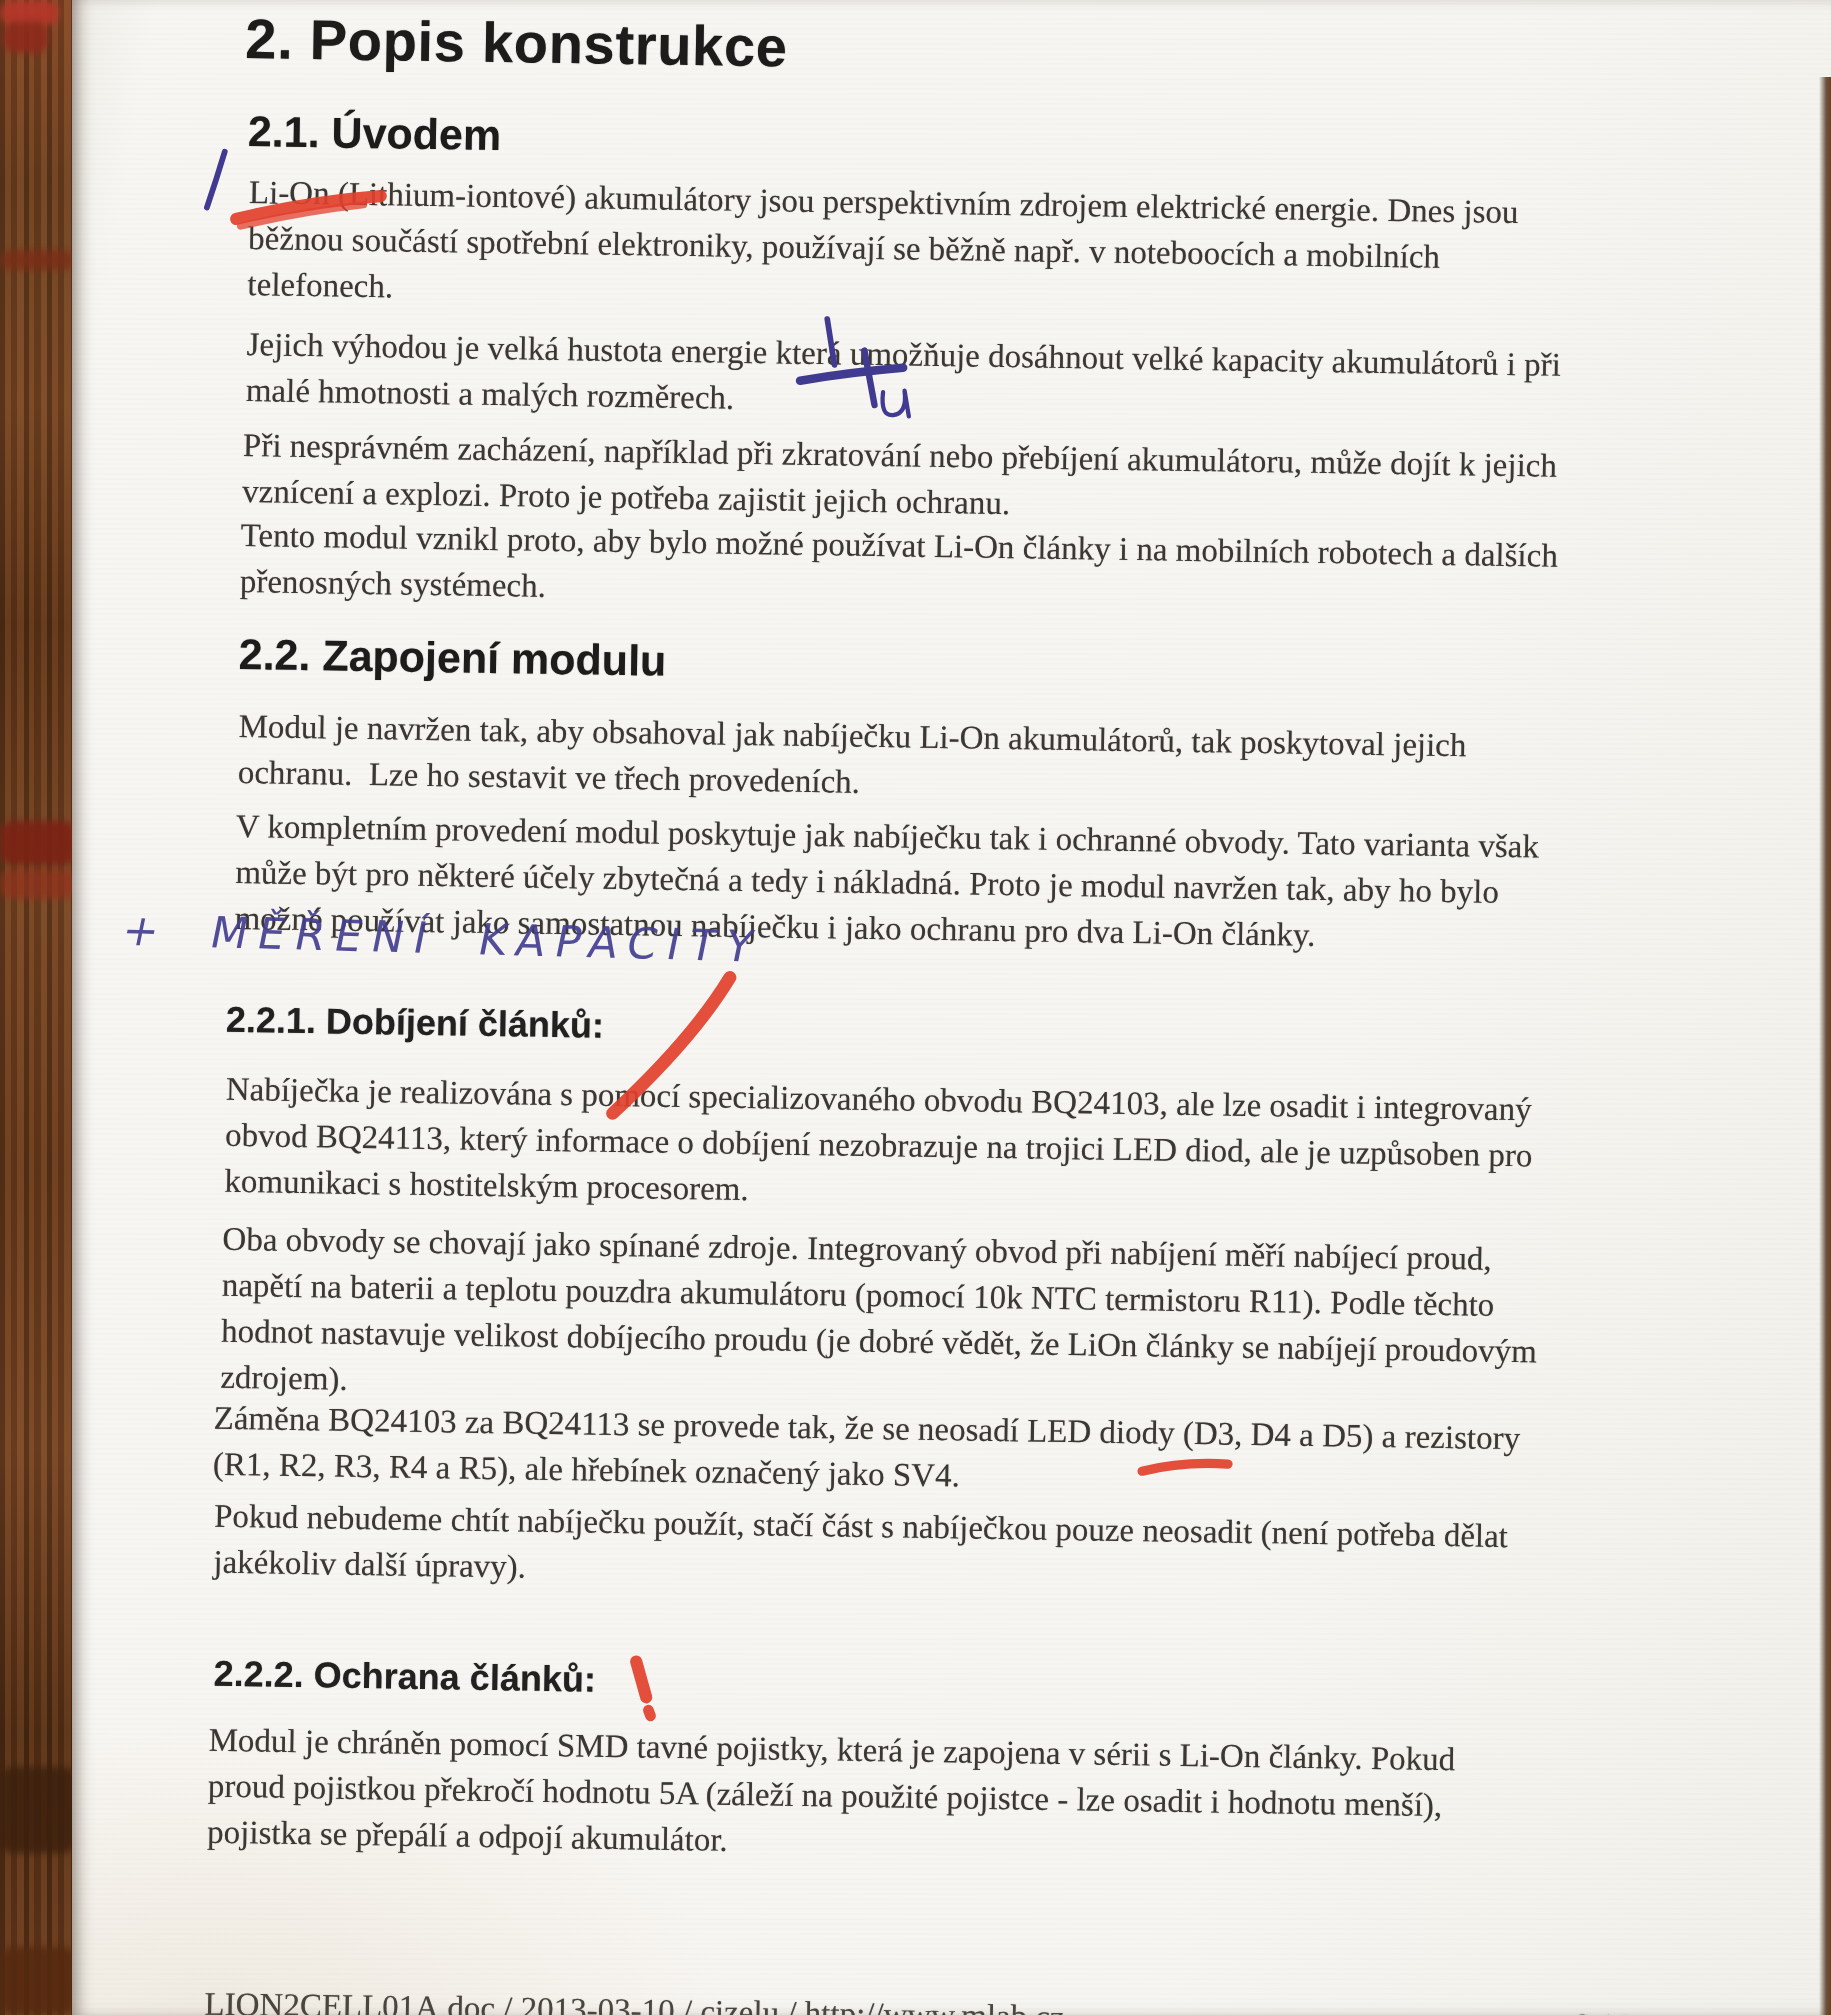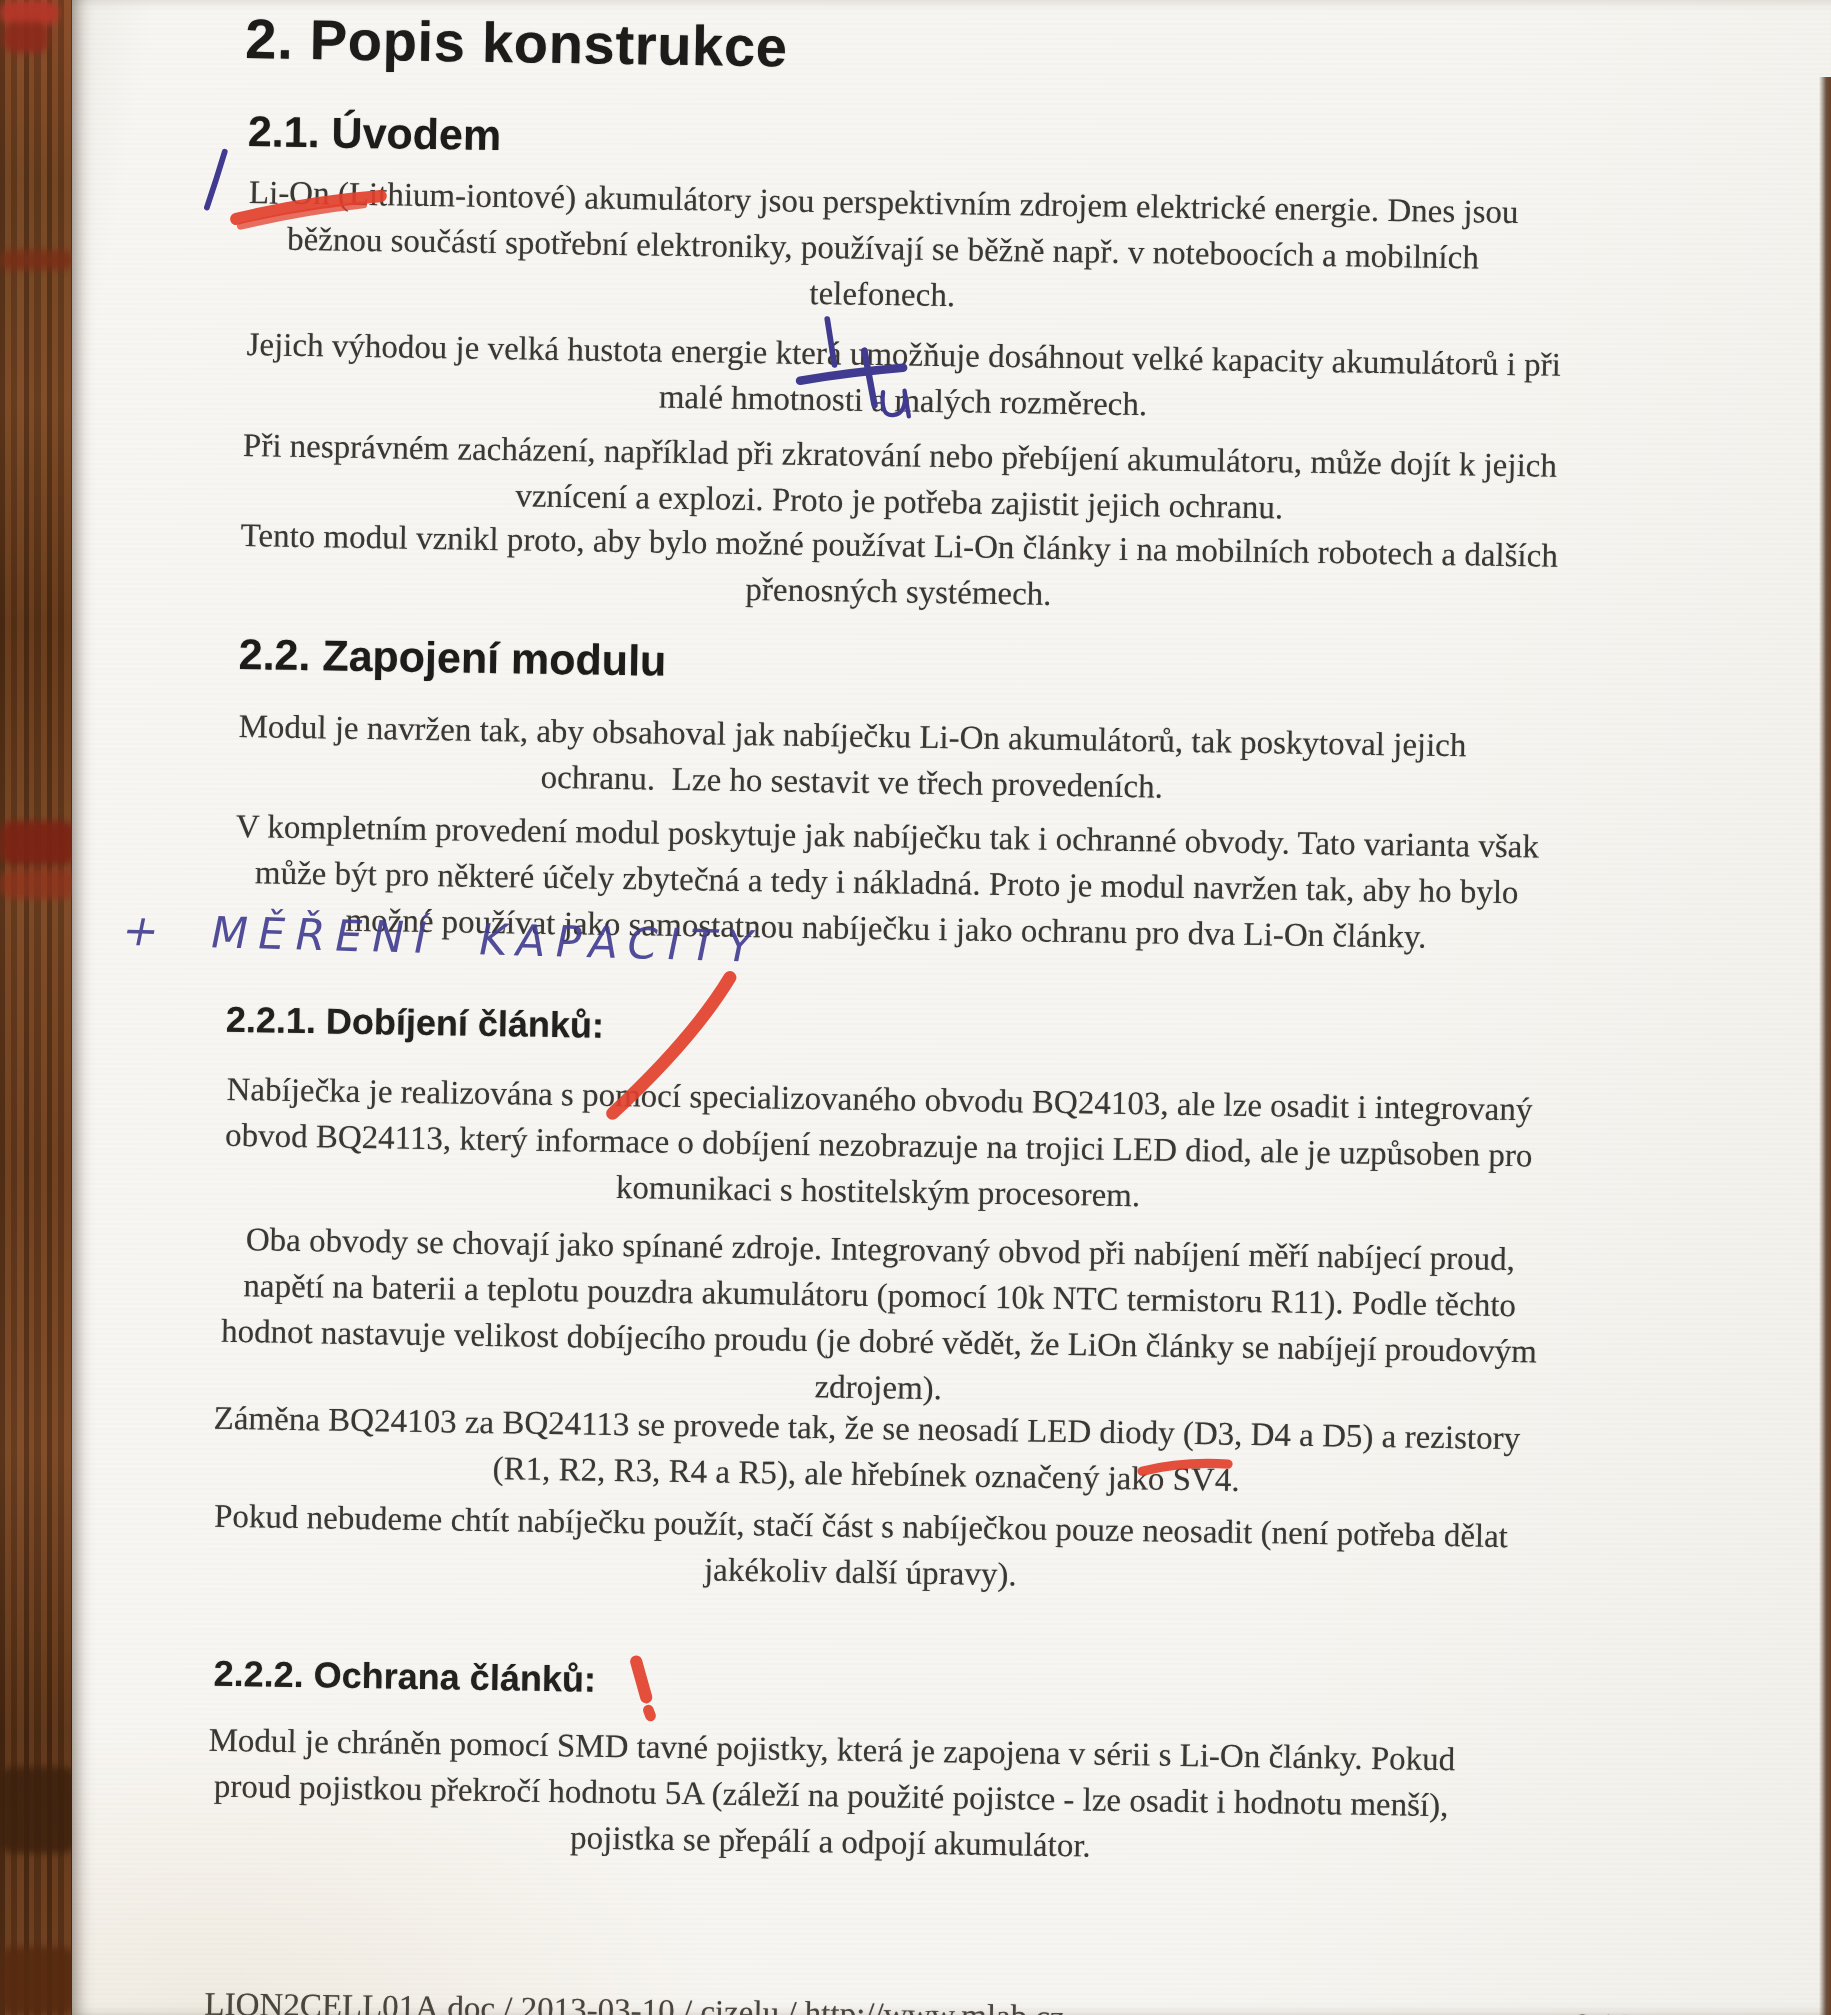--- a/index.html
+++ b/index.html
@@ -1,21 +1,21 @@
 <!DOCTYPE html>
 <html style="font-size:11.4px"><head>
 <meta charset="utf-8">
 <title>Scanned document page</title>
 <style>
   html,body{margin:0;padding:0;}
   body{
     width:1832px;height:2015px;overflow:hidden;position:relative;
     background:#6e4424;font-family:"Liberation Serif",serif;
   }
-  .stage{position:absolute;inset:0;overflow:hidden;text-align:center;}
+  .stage{position:absolute;inset:0;overflow:hidden;}
 
   
   .wood{
     position:absolute;left:0;top:0;width:77px;height:100%;
     background:
       repeating-linear-gradient(90deg,
         rgba(35,17,6,.38) 0 5px, rgba(130,78,40,.28) 5px 10.7px,
         rgba(58,30,12,.34) 10.7px 17px, rgba(150,95,52,.20) 17px 23.6px),
       linear-gradient(180deg,#8a4a28 0%,#6f4322 9%,#7c4a27 20%,#5d3518 31%,
         #7a4826 45%,#6b3d1e 58%,#7d4a28 72%,#532f15 86%,#6b3d1f 100%);

